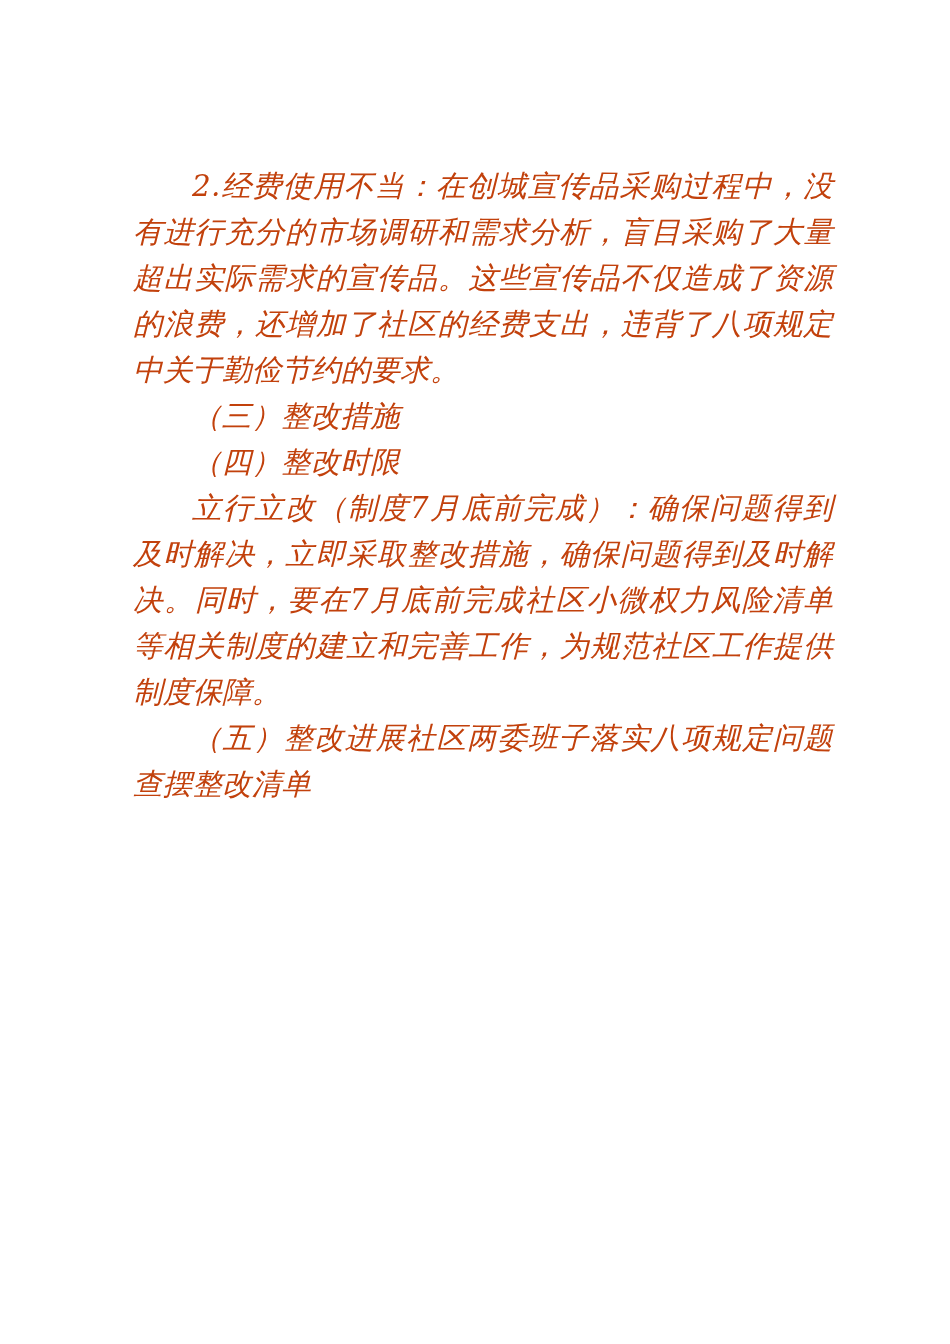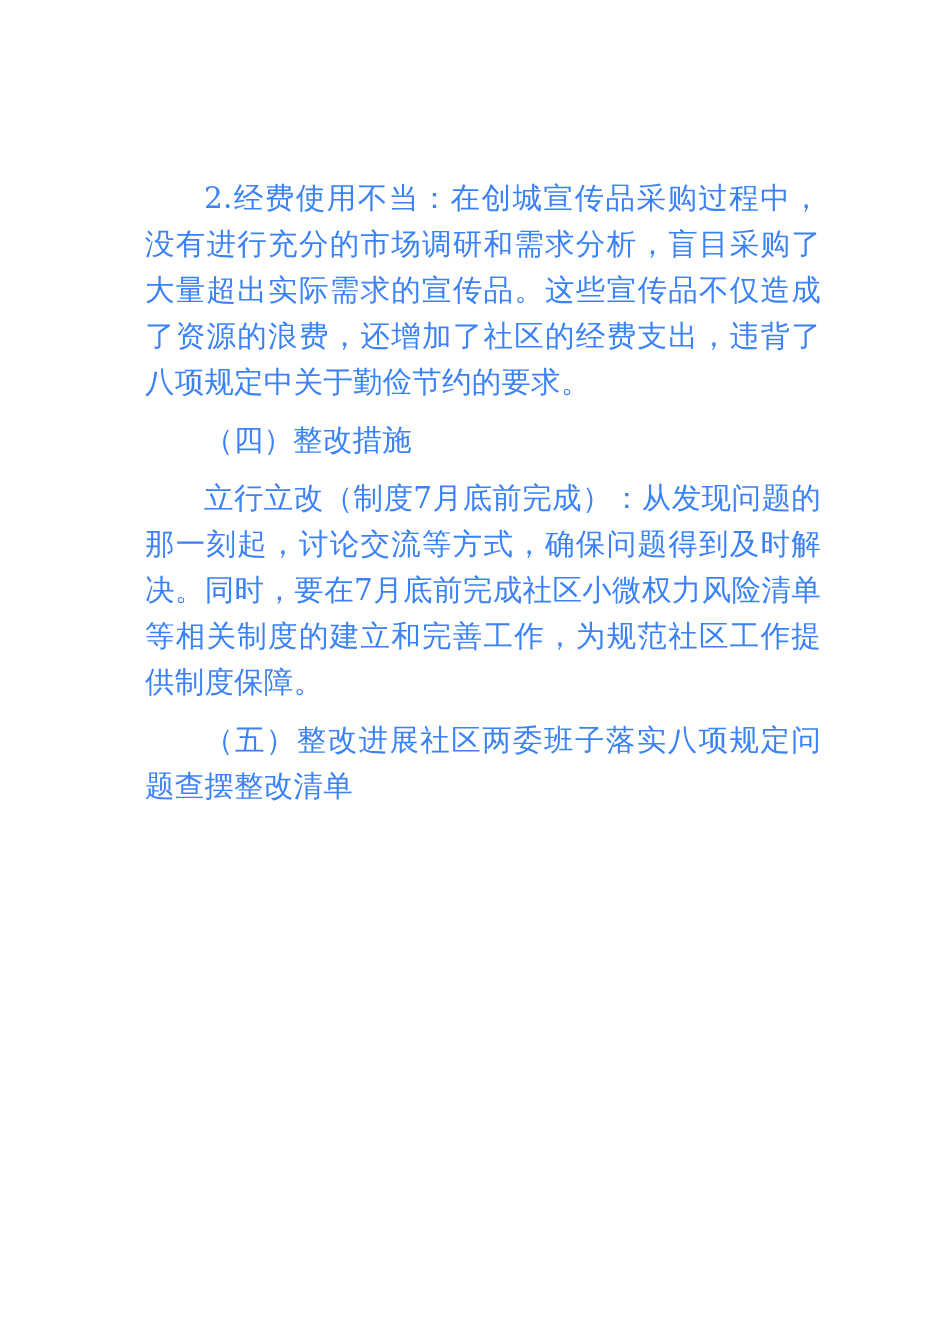--- a/index.html
+++ b/index.html
@@ -23,49 +23,51 @@
   }
 
   .doc-body {
     position: absolute;
     left: 133px;
     top: 163px;
     width: 700px;
   }
 
   .para {
-    margin: 12px;
+    margin: 0;
     padding: 0;
     font-size: 29.5px;
     line-height: 46px;
-    color: #3b82f6;
+    color: #c2410c;
     text-align: justify;
     text-justify: inter-ideograph;
     text-indent: 2em;
     letter-spacing: 0.2px;
     font-weight: 400;
+    font-style: italic;
     -webkit-font-smoothing: antialiased;
   }
 
   
   .para.heading {
     text-align: left;
   }
 </style>
 </head>
 <body>
 
 <div class="page">
   <div class="doc-body">
 
     <p class="para">2.经费使用不当：在创城宣传品采购过程中，没有进行充分的市场调研和需求分析，盲目采购了大量超出实际需求的宣传品。这些宣传品不仅造成了资源的浪费，还增加了社区的经费支出，违背了八项规定中关于勤俭节约的要求。</p>
 
+    <p class="para heading">（三）整改措施</p>
 
 
 
-    <p class="para heading">（四）整改措施</p>
+    <p class="para heading">（四）整改时限</p>
 
-    <p class="para">立行立改（制度7月底前完成）：从发现问题的那一刻起，讨论交流等方式，确保问题得到及时解决。同时，要在7月底前完成社区小微权力风险清单等相关制度的建立和完善工作，为规范社区工作提供制度保障。</p>
+    <p class="para">立行立改（制度7月底前完成）：确保问题得到及时解决，立即采取整改措施，确保问题得到及时解决。同时，要在7月底前完成社区小微权力风险清单等相关制度的建立和完善工作，为规范社区工作提供制度保障。</p>
 
     <p class="para">（五）整改进展社区两委班子落实八项规定问题查摆整改清单</p>
 
   </div>
 </div>
 
 </body></html>

